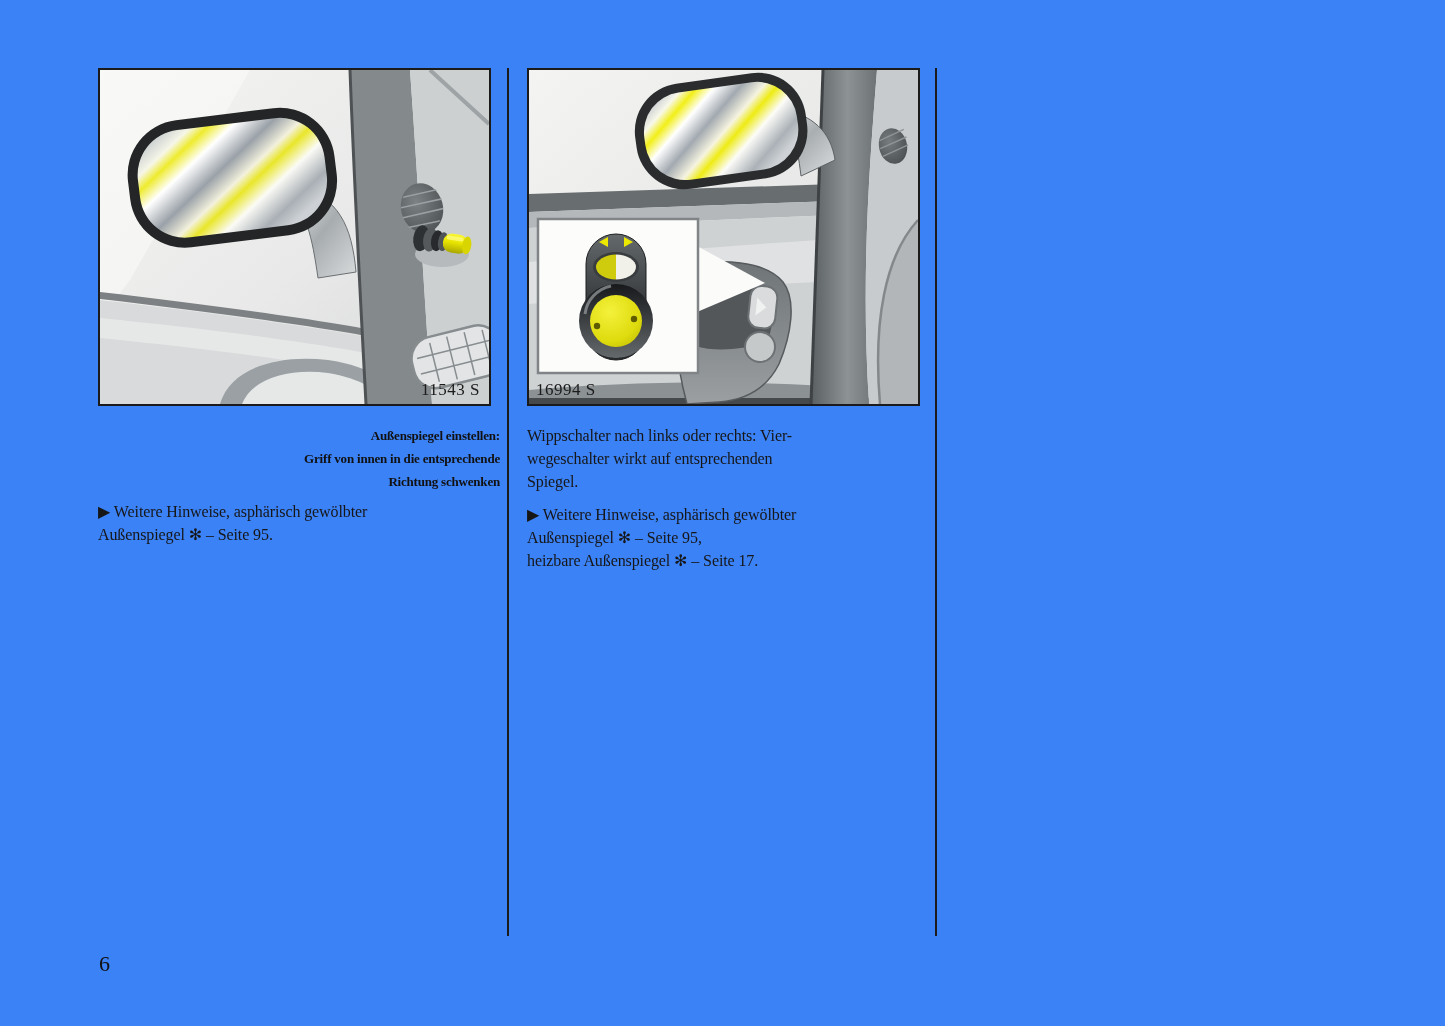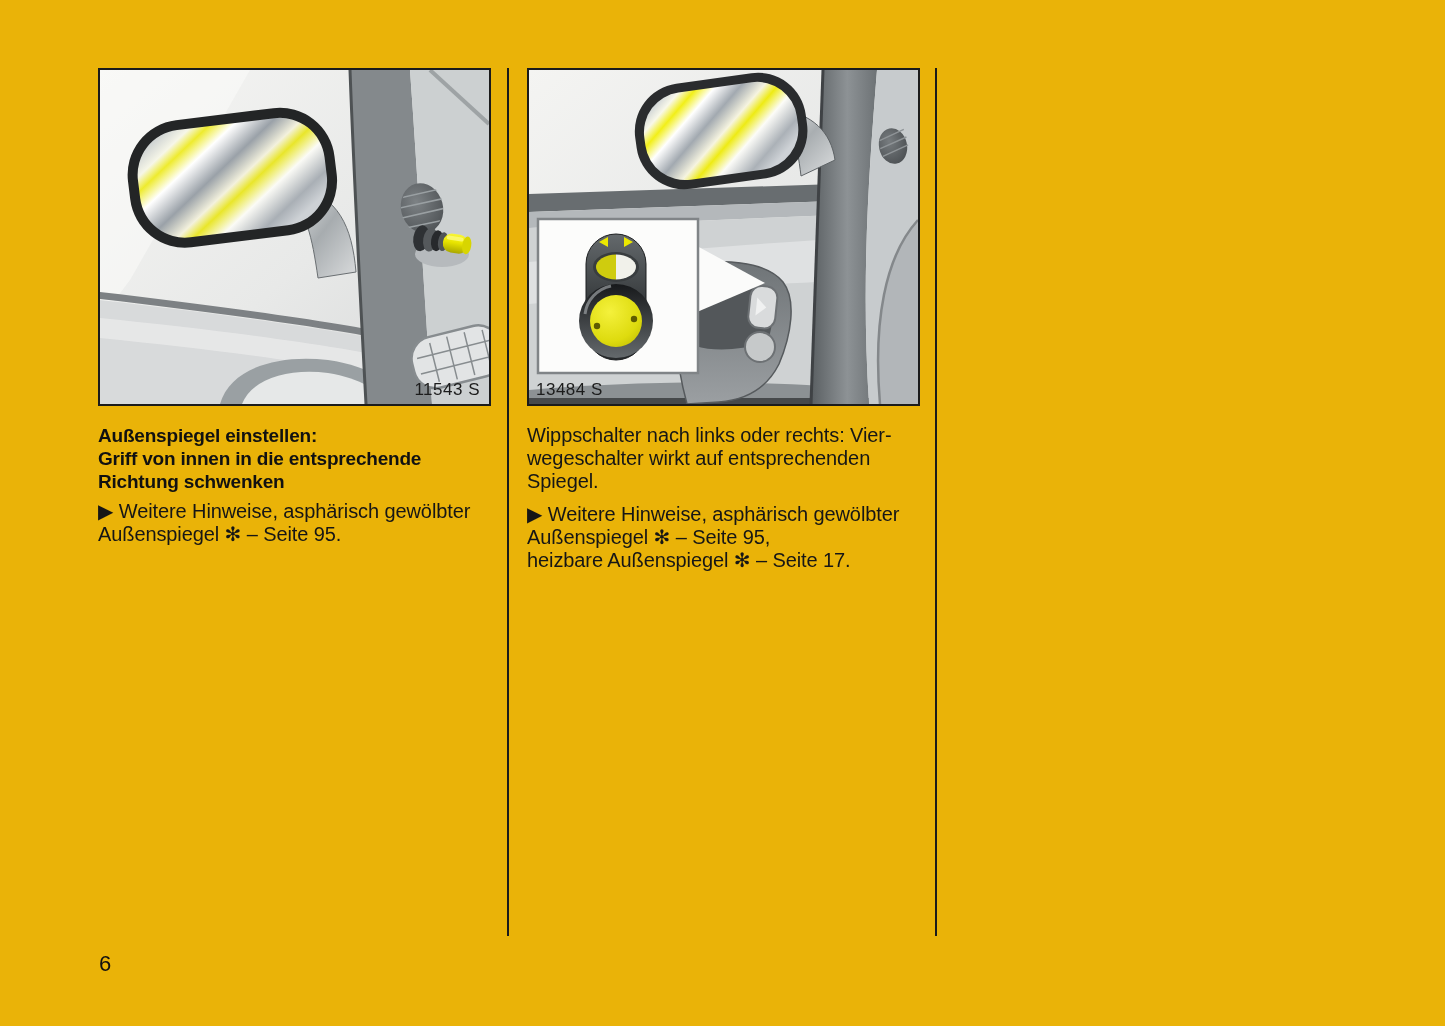--- a/index.html
+++ b/index.html
@@ -1,18 +1,18 @@
 <!DOCTYPE html>
 <html lang="de"><head>
 <meta charset="utf-8">
 <style>
   html,body { margin:0; padding:0; background:#ffffff; }
   .page {
-    position:relative; width:1445px; height:1026px; background:#eab308;
-    font-family:Liberation Sans, sans-serif; color:#151515;
+    position:relative; width:1445px; height:1026px; background:#3b82f6;
+    font-family:Liberation Serif, serif; color:#151515;
     overflow:hidden;
   }
   .figure {
     position:absolute; top:68px; width:393px; height:338px;
     border:2px solid #1b1b1b; box-sizing:border-box; background:#e9eaea;
   }
   .figure-left  { left:98px; }
   .figure-right { left:527px; }
   .figure svg { display:block; width:100%; height:100%; }
   .fig-label {
@@ -21,25 +21,25 @@
   }
   .fig-label.right { right:9px; }
   .fig-label.left  { left:7px; }
   .divider { position:absolute; top:68px; width:2px; height:868px; background:#1b1b1b; }
   .divider-middle { left:507px; }
   .divider-right  { left:935px; }
   .column { position:absolute; top:424px; }
   .column-left  { left:98px;  width:402px; }
   .column-right { left:527px; width:404px; }
   .col-heading {
-    margin:0 0 7px 0; font-size:19px; font-weight:bold; line-height:23px;
-    letter-spacing:-0.2px; white-space:pre-line; color:#111;
+    margin:0 0 7px 0; font-size:13px; font-weight:bold; line-height:23px;
+    letter-spacing:-0.2px; white-space:pre-line; color:#111;text-align:right;
   }
   .col-para {
-    margin:0 0 10px 0; font-size:20px; font-weight:normal; line-height:23px;
+    margin:0 0 10px 0; font-size:16px; font-weight:normal; line-height:23px;
     letter-spacing:-0.1px; white-space:pre-line; color:#161616;
   }
   .page-number { position:absolute; left:99px; top:951px; font-size:22px; color:#111; }
 </style>
 </head>
 <body>
 
 <div class="page">
 
   <div class="figure figure-left">
@@ -232,21 +232,21 @@
         <polygon points="70,172 79,167 79,177" fill="#ece800"></polygon>
         <polygon points="95,167 104,172 95,177" fill="#ece800"></polygon>
 
         <circle cx="87" cy="251" r="37" fill="url(#ringR)"></circle>
         <circle cx="87" cy="251" r="26" fill="url(#faceR)"></circle>
         <path d="M56,244 A33,33 0 0 1 82,216" stroke="#9ba0a3" stroke-width="3" fill="none" opacity="0.7"></path>
         <circle cx="68" cy="256" r="3.2" fill="#5f5c00"></circle>
         <circle cx="105" cy="249" r="3.2" fill="#5f5c00"></circle>
       </g>
     </svg>
-    <div class="fig-label left">13484 S</div>
+    <div class="fig-label left">16994 S</div>
   </div>
 
   <div class="divider divider-middle"></div>
   <div class="divider divider-right"></div>
 
   <div class="column column-left">
     <h2 class="col-heading">Außenspiegel einstellen:
 Griff von innen in die entsprechende
 Richtung schwenken</h2>
     <p class="col-para">▶ Weitere Hinweise, asphärisch gewölbter

